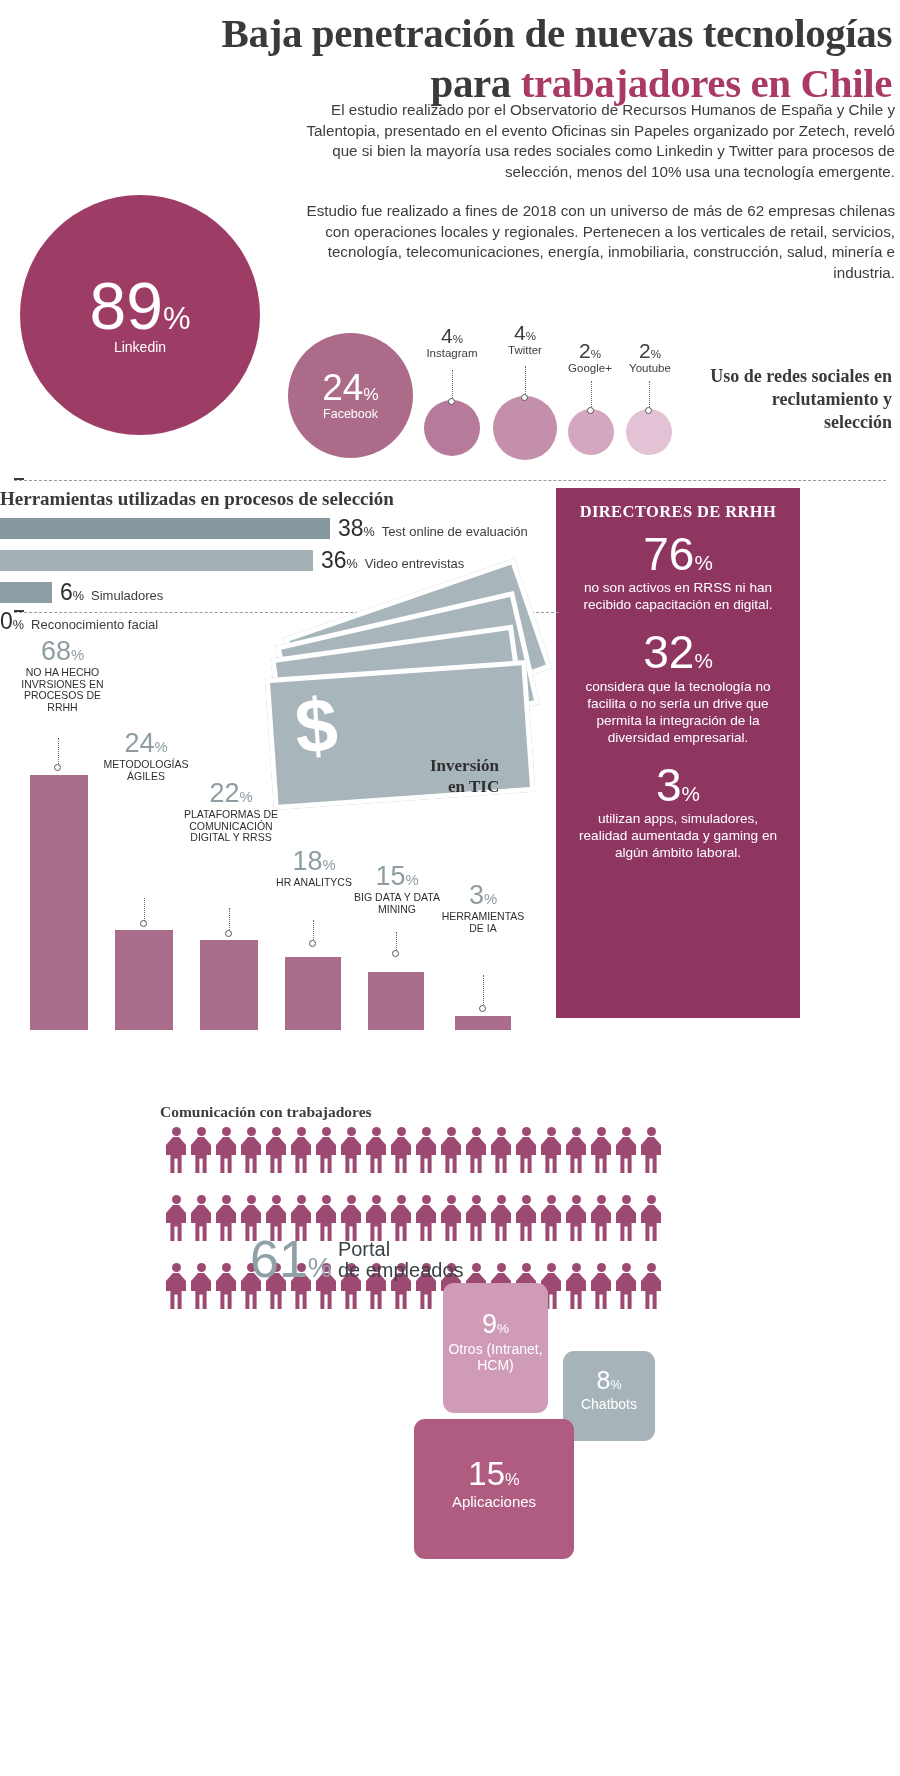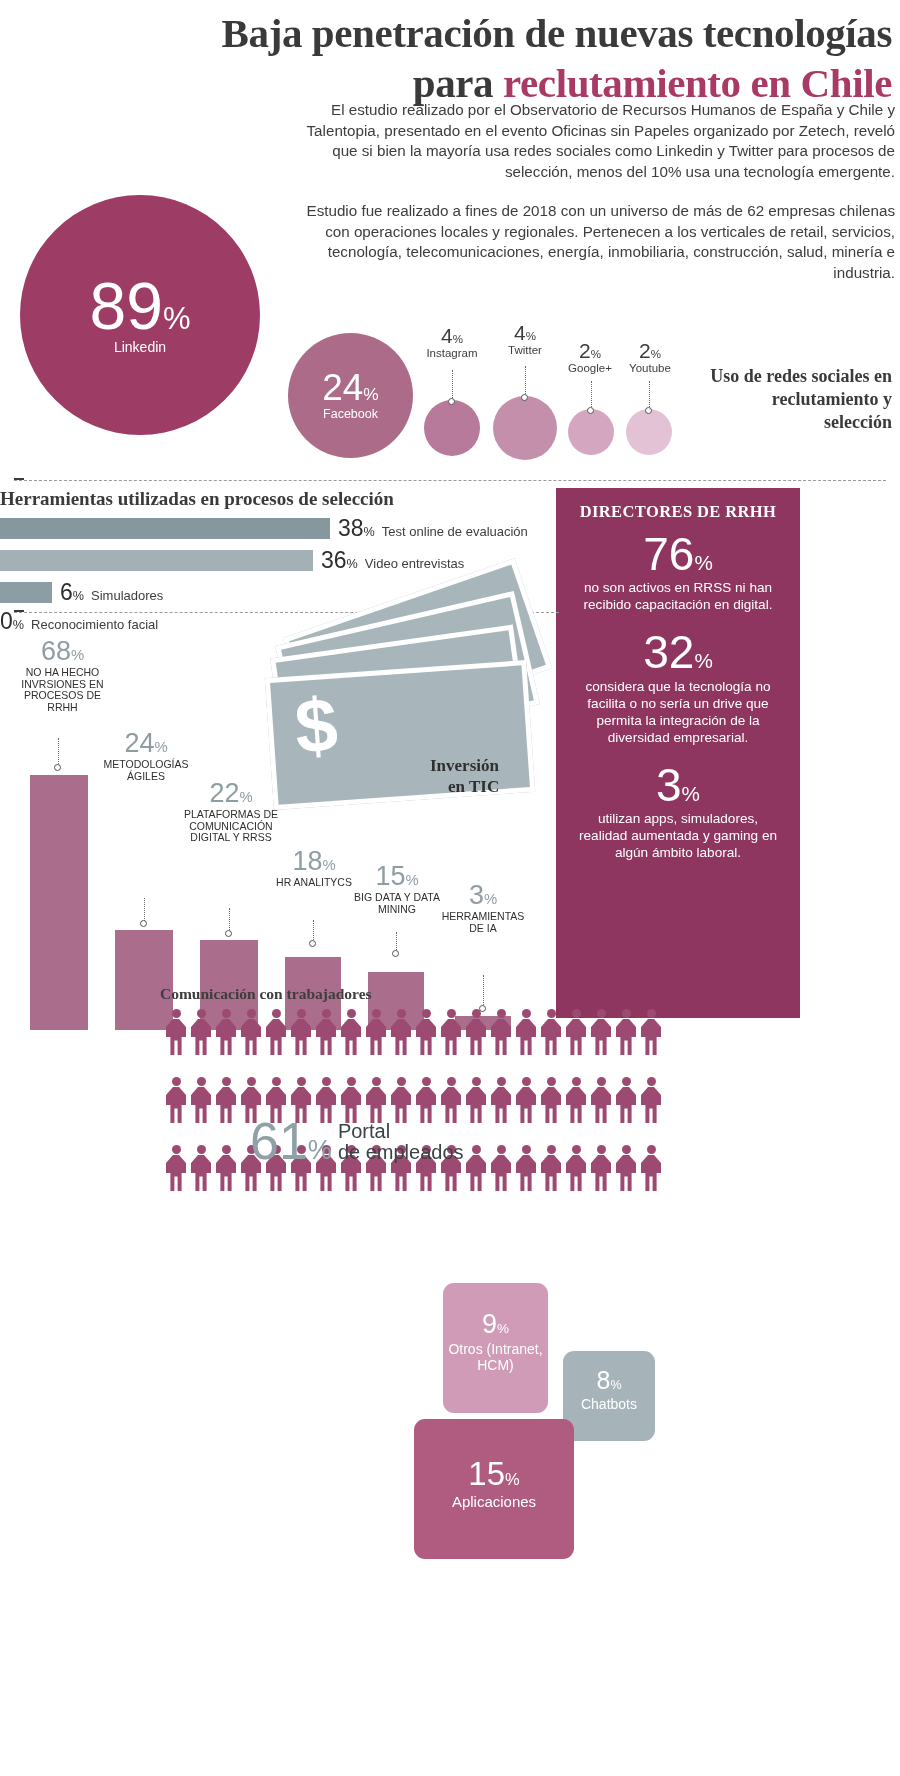--- a/index.html
+++ b/index.html
@@ -88,21 +88,21 @@
   .money { position:absolute; left:255px; top:585px; width:300px; height:240px; }
   .bill { position:absolute; width:245px; height:116px; background:#a8b6bc;
           border:5px solid #fff; }
   .bill .sym { position:absolute; left:22px; top:8px; font-size:76px; color:#fff;
           font-weight:700; font-family:"Liberation Sans", sans-serif; line-height:1; }
   .inv-title { position:absolute; left:430px; top:755px; width:130px;
     font-family:"Liberation Serif", serif; font-weight:700; font-size:17px;
     line-height:21px; color:#2f2f2f; }
 
   
-  .sec-people { position:absolute; left:0; top:977px; width:900px; height:245px; }
+  .sec-people { position:absolute; left:0; top:1095px; width:900px; height:245px; }
   .people-h { position:absolute; left:160px; top:8px; font-family:"Liberation Serif", serif;
     font-weight:700; font-size:15.5px; color:#3d3d3d; }
   .prow { position:absolute; left:165px; display:flex; gap:3px; }
   .person { width:22px; height:46px; position:relative; }
   .person .head { position:absolute; left:6.5px; top:0; width:9px; height:9px;
     border-radius:50%; background:#9d4a72; }
   .person .body { position:absolute; left:1px; top:10px; width:20px; height:36px;
     background:#9d4a72;
     clip-path: polygon(35% 0, 65% 0, 100% 22%, 100% 50%, 78% 50%, 78% 100%, 58% 100%, 58% 60%, 42% 60%, 42% 100%, 22% 100%, 22% 50%, 0 50%, 0 22%); }
   .people-stat { position:absolute; left:250px; top:140px; display:flex; align-items:flex-start; }
@@ -132,21 +132,21 @@
     justify-content:center; }
   .card-apps .v { font-size:33px; } .card-apps .n { font-size:15px; }
 </style>
 </head>
 <body>
 
 <div id="page">
 
   <div class="title-wrap">
     <div class="title-l1">Baja penetración de nuevas tecnologías</div>
-    <div class="title-l2"><span>para </span><span class="title-accent">reclutamiento en Chile</span></div>
+    <div class="title-l2"><span>para </span><span class="title-accent">trabajadores en Chile</span></div>
   </div>
 
   <div class="intro">
     <p>El estudio realizado por el Observatorio de Recursos Humanos de España y Chile y Talentopia, presentado en el evento Oficinas sin Papeles organizado por Zetech, reveló que si bien la mayoría usa redes sociales como Linkedin y Twitter para procesos de selección, menos del 10% usa una tecnología emergente.</p>
     <p>Estudio fue realizado a fines de 2018 con un universo de más de 62 empresas chilenas con operaciones locales y regionales. Pertenecen a los verticales de retail, servicios, tecnología, telecomunicaciones, energía, inmobiliaria, construcción, salud, minería e industria.</p>
   </div>
 
   <div class="sec-social">
     <div class="circle c-linkedin">
       <div class="pct"><span>89</span><small>%</small></div>

